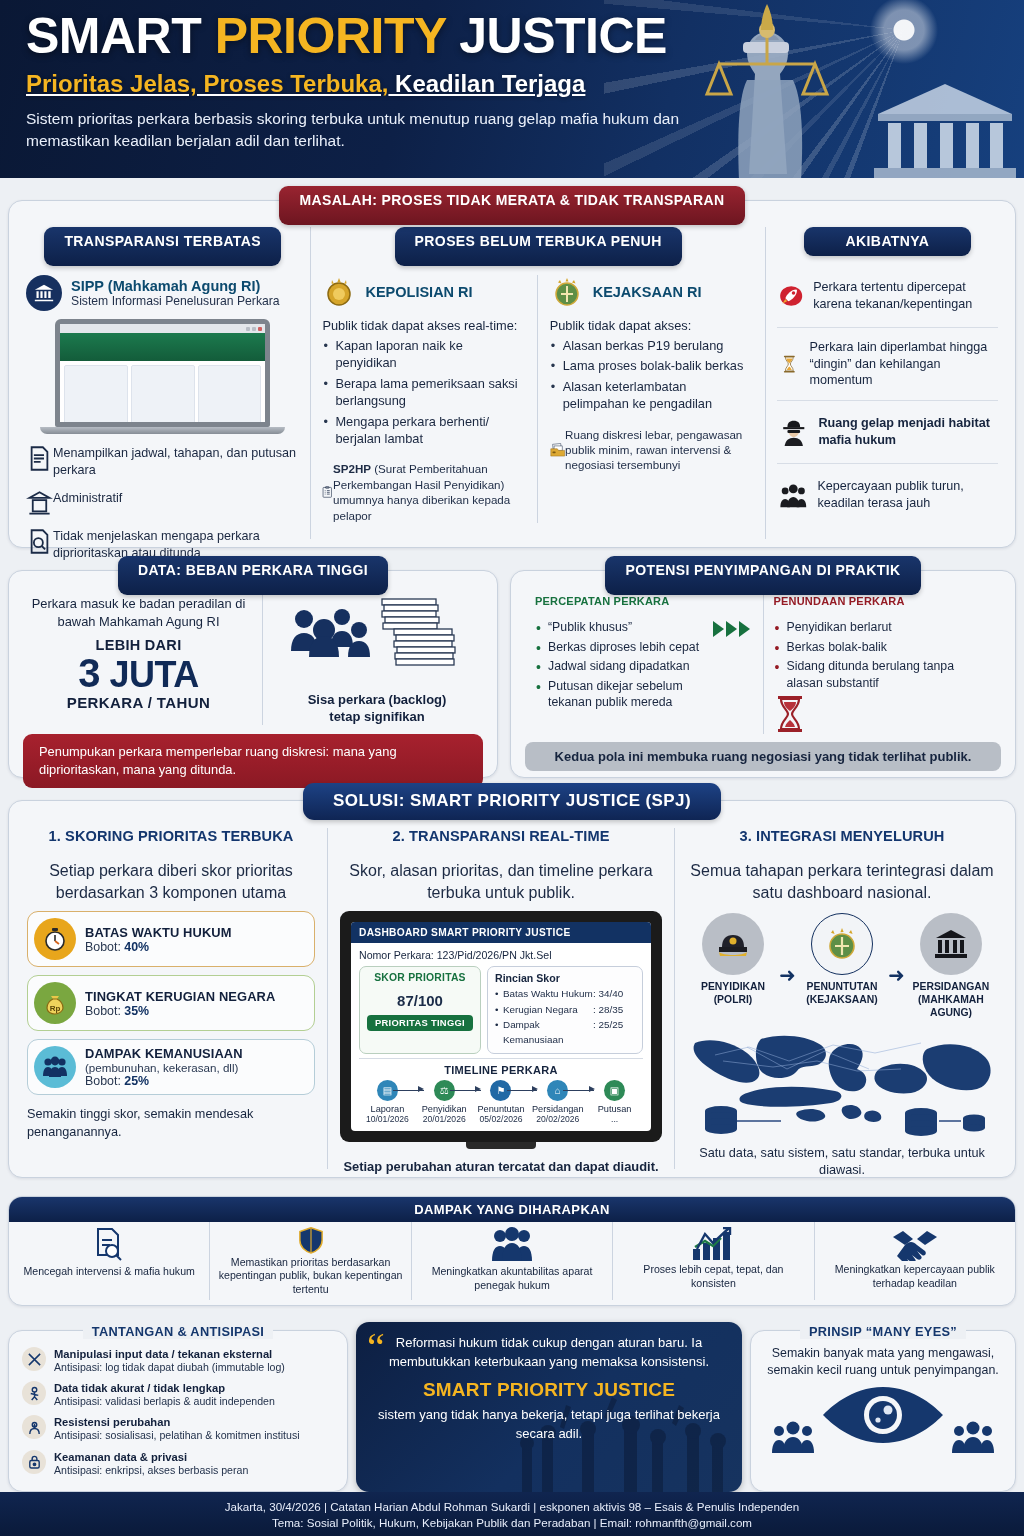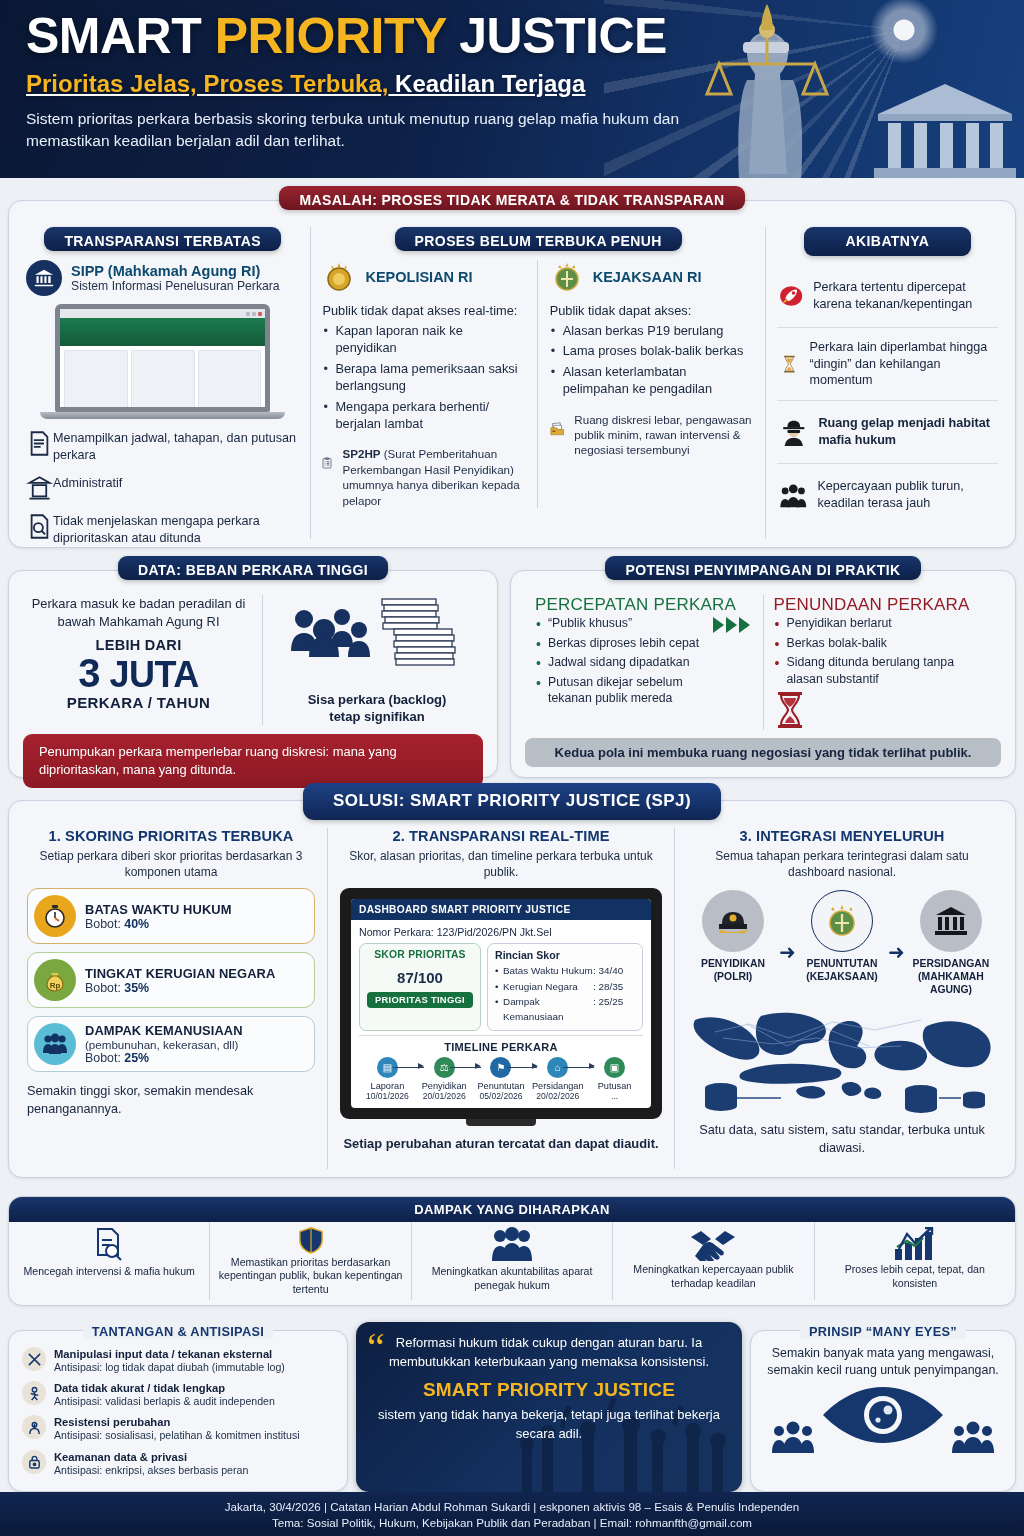--- a/index.html
+++ b/index.html
@@ -30,21 +30,21 @@
   .hero .lady { position:absolute; right:150px; bottom:-6px; width:215px; height:190px; }
   .hero-txt { position:absolute; left:26px; top:10px; z-index:4; }
   .h1 { font-size:50px; font-weight:bold; letter-spacing:-.5px; line-height:1.06; color:#fff;
         text-shadow:0 2px 7px rgba(0,0,0,.45); }
   .h1 .gold { color:#f5b521; }
   .h2 { font-size:24px; font-weight:bold; margin-top:7px; color:#fff; text-shadow:0 1px 4px rgba(0,0,0,.4);text-decoration:underline; }
   .h2 .gold { color:#f5b521; }
   .h3 { font-size:15.5px; color:#eaf0fb; margin-top:10px; line-height:1.42; max-width:660px; font-weight:500; }
 
   
-  .ribbon { display:inline-block; padding:6px 20px 2px; border-radius:9px;
+  .ribbon { display:inline-block; padding:6px 20px 17px; border-radius:9px;
     background:linear-gradient(180deg,#19356b,#0d2048); color:#fff;
     font-weight:bold; font-size:14px; letter-spacing:.4px; box-shadow:0 2px 5px rgba(0,0,0,.22); }
   .ribbon.red { background:linear-gradient(180deg,#992430,#6d1520); }
   .ribbon.big { font-size:17px; padding:8px 30px 9px; border-radius:11px;
     background:linear-gradient(180deg,#1d4285,#0f2554); }
   .card { background:#f4f6f9; border:1.4px solid #c9d2de; border-radius:14px;
           box-shadow:0 1px 3px rgba(10,25,60,.09); }
   .sect { position:absolute; }
   .hdr-wrap { position:absolute; left:0; right:0; top:-15px; text-align:center; z-index:3; }
 
@@ -69,21 +69,21 @@
   .lbody { padding:4px; display:flex; gap:3px; }
   .lbody div { background:#eef2f7; border:1px solid #dde3ec; border-radius:2px; height:60px; flex:1; }
   .lbase { height:7px; background:linear-gradient(180deg,#b6bcc4,#868d96); border-radius:0 0 8px 8px; width:245px; margin-left:-15px; }
   .li-row { display:flex; gap:0; align-items:flex-start; margin-top:11px; }
   .li-txt { font-size:12.6px; line-height:1.34; color:#1a2740; }
   .ic-out { width:27px; height:27px; flex:none; }
   .lead { font-size:12.8px; color:#16243e; margin:9px 0 4px; }
   ul.bl { list-style:none; }
   ul.bl li { font-size:12.8px; line-height:1.36; color:#1a2740; padding-left:13px; position:relative; margin-bottom:3px; }
   ul.bl li:before { content:"•"; position:absolute; left:1px; color:#27364f; }
-  .note-row { display:flex; gap:10px; margin-top:14px; align-items:flex-start; }
+  .note-row { display:flex; margin-top:14px; align-items:center; }
   .note-txt { font-size:11.6px; line-height:1.33; color:#1d2b45; }
   .akb { display:flex; gap:10px; align-items:center; padding:11px 2px; border-bottom:1px solid #d7dde6; }
   .akb:last-child { border-bottom:none; }
   .akb-t { font-size:12.6px; line-height:1.33; color:#16243e; }
 
   
   #data { left:8px; top:570px; width:490px; height:208px; }
   #potensi { left:510px; top:570px; width:506px; height:208px; }
   .d-flex { display:flex; padding:24px 14px 0; }
   .d-left { width:240px; text-align:center; border-right:1.3px solid #ccd4e0; padding-right:8px; }
@@ -92,40 +92,40 @@
   .d-big { font-size:36px; font-weight:bold; color:#102a57; line-height:1.02; letter-spacing:-.5px; }
   .d-big b { font-size:40px; }
   .d-unit { font-size:15px; font-weight:bold; color:#12203c; letter-spacing:.4px; }
   .d-right { flex:1; text-align:center; padding-left:8px; }
   .d-cap { font-size:13px; font-weight:bold; color:#12203c; line-height:1.32; margin-top:4px; }
   .redbar { margin:9px 14px 0; background:linear-gradient(180deg,#a7212e,#8b1924); color:#fff;
      border-radius:9px; padding:9px 16px; font-size:12.9px; line-height:1.4; font-weight:500; }
   .p-flex { display:flex; padding:24px 14px 0; }
   .p-col { flex:1; padding:0 10px; }
   .p-col.first { border-right:1.3px solid #ccd4e0; }
-  .p-h { font-size:17px; font-weight:normal; letter-spacing:.2px; margin-bottom:0; }
+  .p-h { font-size:11px; font-weight:bold; letter-spacing:.2px; margin-bottom:12px; }
   .p-h.g { color:#17713f; }
   .p-h.r { color:#951b25; }
   ul.pl { list-style:none; }
   ul.pl li { font-size:12.3px; line-height:1.35; padding-left:13px; position:relative; margin-bottom:3px; color:#1a2740; }
   ul.pl li:before { content:"•"; position:absolute; left:1px; font-size:14px; }
   ul.pl.g li:before { color:#17713f; }
   ul.pl.r li:before { color:#951b25; }
   .greybar { margin:8px 14px 0; background:#b8bec6; border-radius:8px; padding:7px 10px;
      text-align:center; font-size:13px; font-weight:bold; color:#16243e; }
 
   
   #solusi { left:8px; top:800px; width:1008px; height:378px; }
   .s-flex { display:flex; height:100%; padding:27px 6px 8px; }
   .s-col { padding:0 12px; }
   .s-col.a { width:322px; border-right:1.3px solid #ccd4e0; }
   .s-col.b { width:350px; border-right:1.3px solid #ccd4e0; }
   .s-col.c { width:334px; }
   .s-t { text-align:center; font-size:14.6px; font-weight:bold; color:#13366e; letter-spacing:.1px; }
-  .s-s { text-align:center; font-size:12px; line-height:1.35; color:#1c2a44; margin-top:4px; }
+  .s-s { text-align:center; font-size:16px; line-height:1.35; color:#1c2a44; margin-top:16px; }
   .comp { display:flex; align-items:center; gap:9px; border:1.3px solid; border-radius:11px;
     padding:6px 9px 6px 6px; margin-top:8px; background:#fbfcfd; }
   .comp .circ { width:42px; height:42px; border-radius:50%; flex:none;
     display:flex; align-items:center; justify-content:center; }
   .comp-n { font-size:12.9px; font-weight:bold; color:#12203c; letter-spacing:.1px; }
   .comp-p { font-size:11.6px; color:#283750; }
   .comp-w { font-size:12.4px; color:#283750; }
   .comp-w b { color:#123263; }
   .s-foot { font-size:12.7px; line-height:1.38; color:#16243e; margin-top:11px; }
   
@@ -733,40 +733,40 @@
             <circle cx="10" cy="9" r="6"></circle>
             <path d="M2 34c0-10 3-15 8-15s8 5 8 15z"></path>
             <circle cx="34" cy="9" r="6"></circle>
             <path d="M26 34c0-10 3-15 8-15s8 5 8 15z"></path>
             <circle cx="22" cy="7" r="7"></circle>
             <path d="M12 34c0-12 4-18 10-18s10 6 10 18z"></path>
           </svg>
         <div class="dmp-t">Meningkatkan akuntabilitas aparat penegak hukum</div>
       </div>
       <div class="dmp-i">
-        <svg width="48" height="34" viewBox="0 0 48 34" fill="#15376d">
-            <path d="M2 10l10-6 10 8-8 6z"></path>
-            <path d="M46 10L36 4 26 12l8 6z"></path>
-            <path d="M14 18c4-4 8-4 12 0l8 6c2 2 0 6-3 4l-5-4 4 5c2 2-1 5-4 3l-5-4 3 4c2 2-1 5-4 3l-4-3 2 3c2 2-1 5-4 2l-8-8z"></path>
-          </svg>
-        <div class="dmp-t">Meningkatkan kepercayaan publik terhadap keadilan</div>
-      </div>
-      <div class="dmp-i">
         <svg width="44" height="34" viewBox="0 0 44 34">
           <g fill="#15376d">
               <rect x="2" y="22" width="7" height="11"></rect>
               <rect x="12" y="16" width="7" height="17"></rect>
               <rect x="22" y="11" width="7" height="22"></rect>
               <rect x="32" y="5" width="7" height="28"></rect>
             </g>
           <path d="M4 20l10-6 8 5 8-8" stroke="#1e7a46" stroke-width="2.4" fill="none"></path>
           <path d="M6 22 L14 7 L22 16 L38 1" stroke="#15376d" stroke-width="2.4" fill="none"></path>
           <path d="M32 1h7v7" stroke="#15376d" stroke-width="2.4" fill="none"></path>
         </svg>
         <div class="dmp-t">Proses lebih cepat, tepat, dan konsisten</div>
+      </div>
+      <div class="dmp-i">
+        <svg width="48" height="34" viewBox="0 0 48 34" fill="#15376d">
+            <path d="M2 10l10-6 10 8-8 6z"></path>
+            <path d="M46 10L36 4 26 12l8 6z"></path>
+            <path d="M14 18c4-4 8-4 12 0l8 6c2 2 0 6-3 4l-5-4 4 5c2 2-1 5-4 3l-5-4 3 4c2 2-1 5-4 3l-4-3 2 3c2 2-1 5-4 2l-8-8z"></path>
+          </svg>
+        <div class="dmp-t">Meningkatkan kepercayaan publik terhadap keadilan</div>
       </div>
     </div>
   </div>
 
   <div class="sect card" id="tantangan">
     <div class="hdr-wrap" style="top:-9px"><span style="background:#edf0f4;padding:0 9px;font-size:12.8px;font-weight:bold;color:#15376d;letter-spacing:.3px">TANTANGAN &amp; ANTISIPASI</span></div>
     <div style="padding:16px 13px 0">
       <div class="tt-row">
         <div class="tt-c">
             <svg width="15" height="15" viewBox="0 0 16 16" stroke="#15376d" stroke-width="1.6" fill="none">

